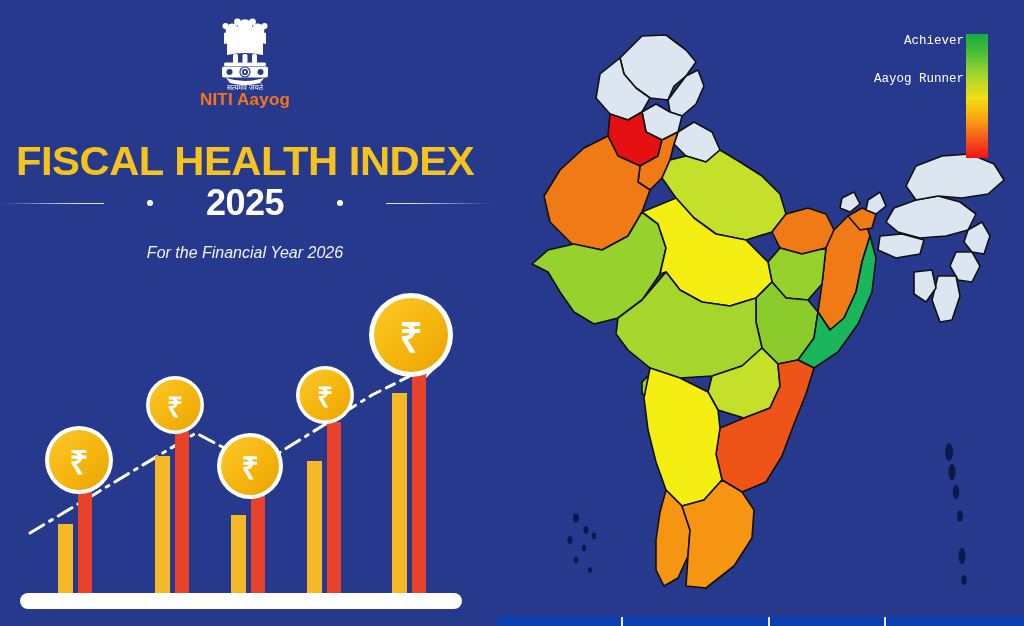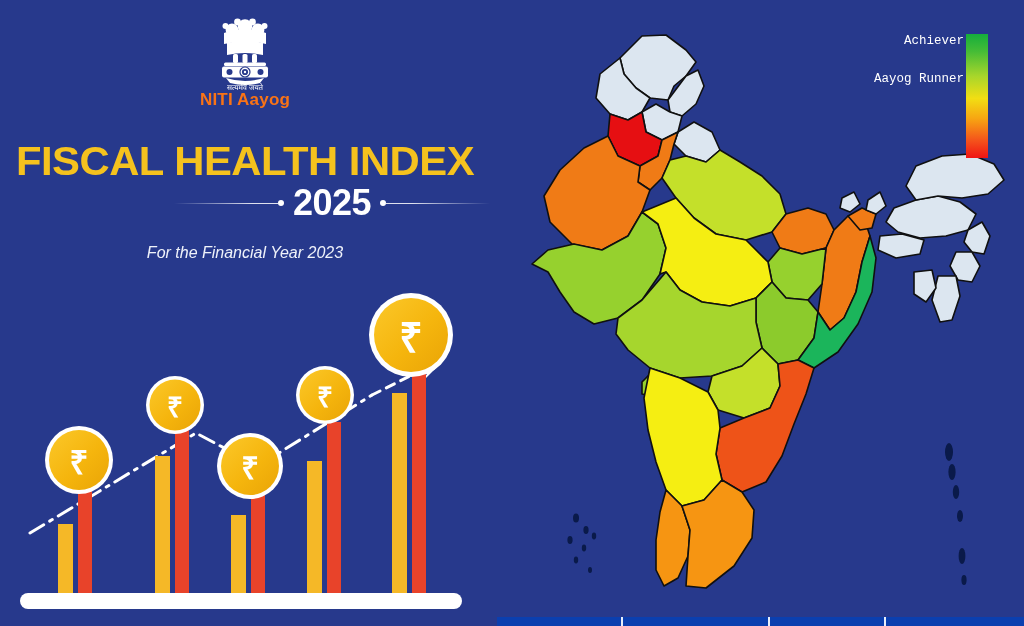--- a/index.html
+++ b/index.html
@@ -25,21 +25,21 @@
 
   
   #title-main{
     position:absolute;left:0;top:141px;width:490px;text-align:center;
     color:#F5C21E;font-size:41px;font-weight:bold;letter-spacing:-0.5px;
     line-height:1;white-space:nowrap;
     transform:scaleX(1.02);
   }
   #title-year-row{
     position:absolute;left:0;top:185px;width:490px;
-    display:flex;align-items:center;justify-content:flex-end;gap:0px;
+    display:flex;align-items:center;justify-content:space-between;gap:0px;
   }
   .rule{height:1px;width:104px;position:relative;}
   .rule.left{background:linear-gradient(90deg,rgba(255,255,255,0) 0%,rgba(255,255,255,.85) 75%);}
   .rule.right{background:linear-gradient(270deg,rgba(255,255,255,0) 0%,rgba(255,255,255,.85) 75%);}
   .dot{width:6px;height:6px;border-radius:50%;background:#FFFFFF;flex:0 0 auto;}
   #title-year{
     color:#FFFFFF;font-size:36px;font-weight:bold;line-height:1;
     padding:0 9px;letter-spacing:-0.5px;
   }
   #title-sub{
@@ -127,21 +127,21 @@
     <div id="title-main">FISCAL HEALTH INDEX</div>
 
     <div id="title-year-row">
       <div class="rule left"></div>
       <div class="dot"></div>
       <div id="title-year">2025</div>
       <div class="dot"></div>
       <div class="rule right"></div>
     </div>
 
-    <div id="title-sub">For the Financial Year 2023</div>
+    <div id="title-sub">For the Financial Year 2026</div>
 
     <div id="chart-area">
       <svg id="chart-svg" width="490" height="338" viewBox="0 0 490 338" aria-hidden="true">
         <defs>
           <linearGradient id="coinGrad" x1="0" y1="0" x2="1" y2="1">
             <stop offset="0%" stop-color="#FBC82A"></stop>
             <stop offset="55%" stop-color="#F5B50D"></stop>
             <stop offset="100%" stop-color="#E9A406"></stop>
           </linearGradient>
         </defs>

